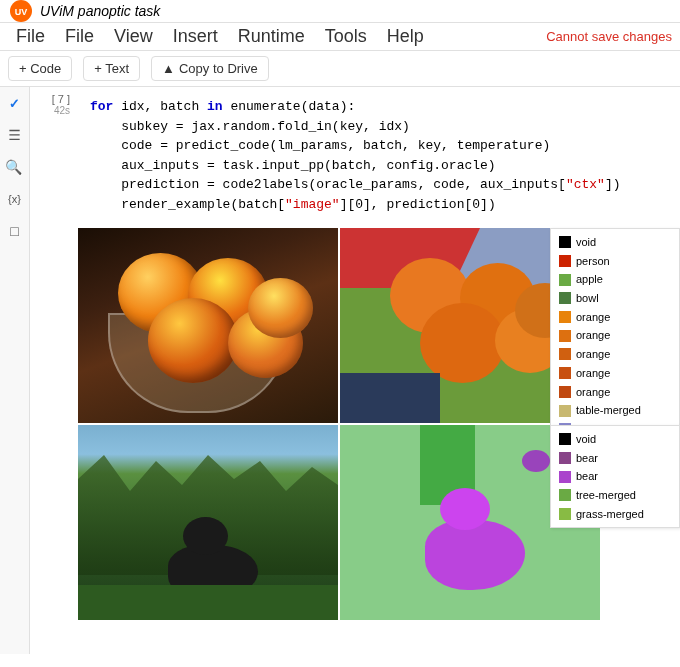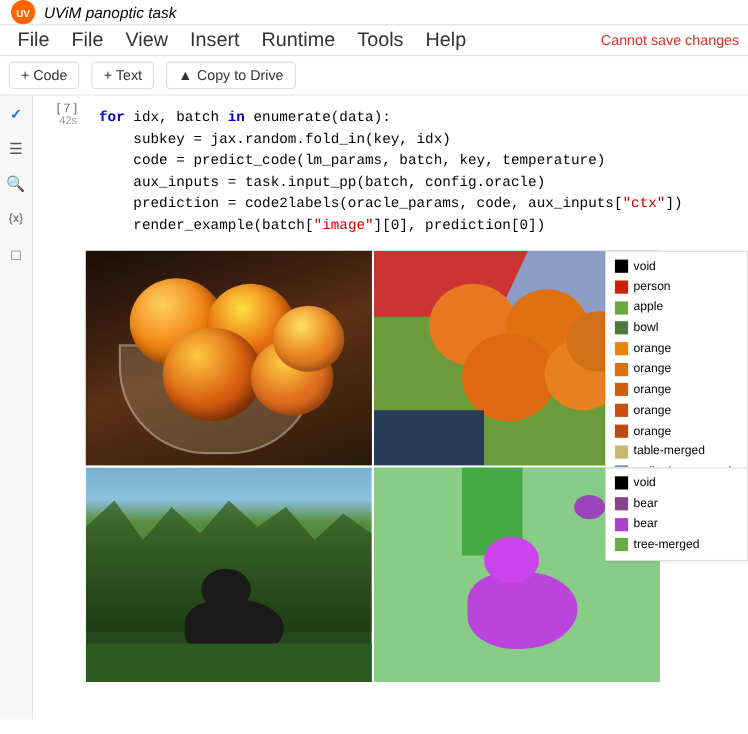--- a/index.html
+++ b/index.html
@@ -332,17 +332,21 @@
               <span>bear</span>
             </div>
           <div class="legend-item">
               <div class="legend-color" style="background:#aa44cc;"></div>
               <span>bear</span>
             </div>
           <div class="legend-item">
               <div class="legend-color" style="background:#6aaa44;"></div>
               <span>tree-merged</span>
             </div>
+          <div class="legend-item">
+              <div class="legend-color" style="background:#88bb44;"></div>
+              <span>grass-merged</span>
+            </div>
         </div>
       </div>
     </div>
   </div>
 </div>
 
 </body></html>

